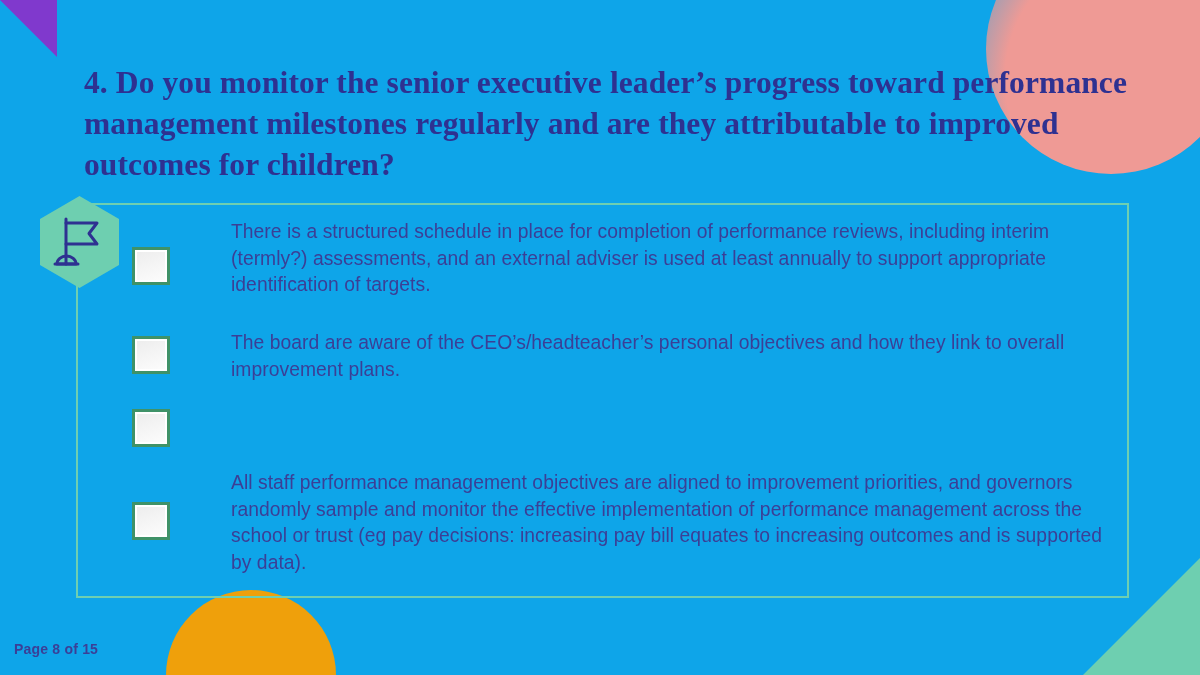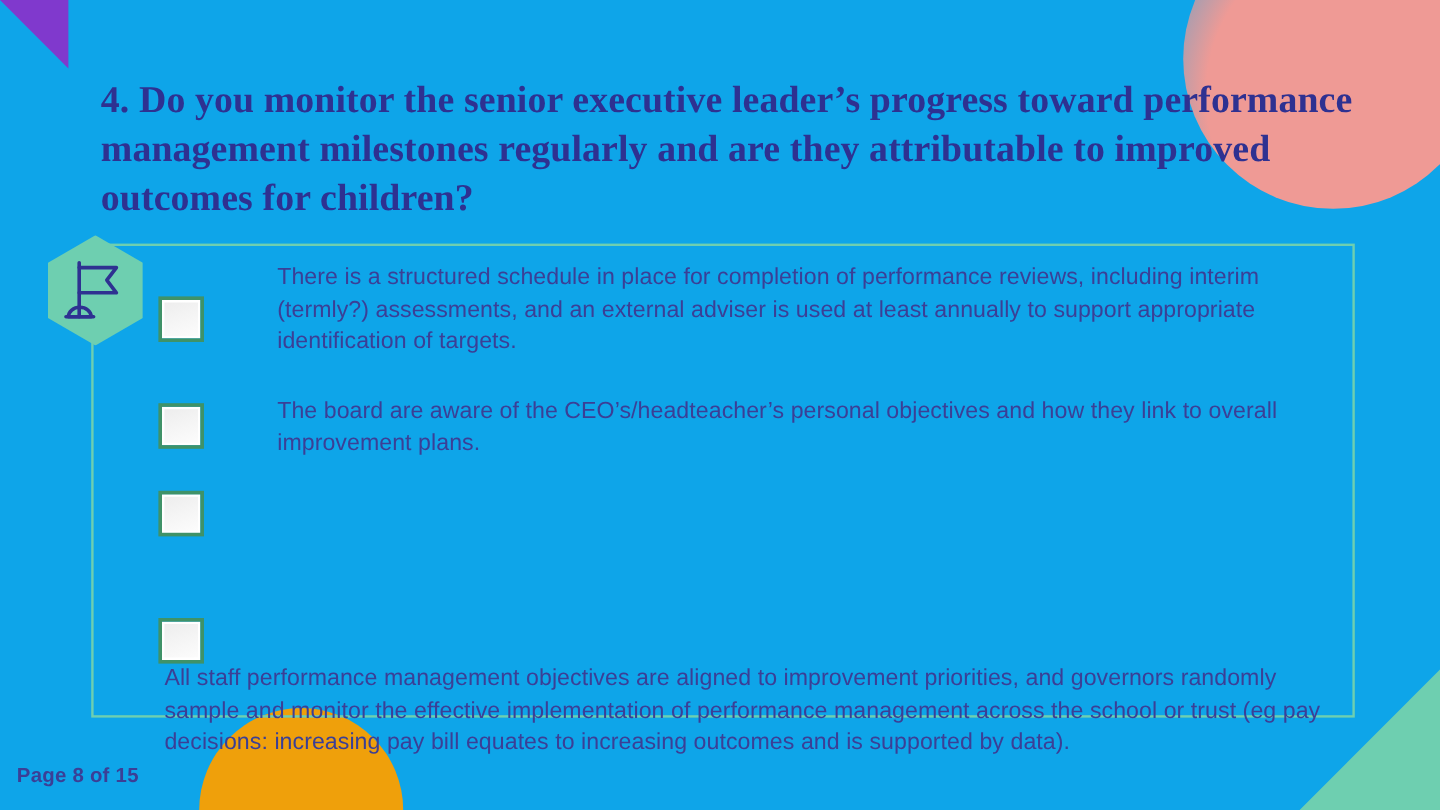--- a/index.html
+++ b/index.html
@@ -115,21 +115,21 @@
   .check-row {
     position: absolute;
     left: 0;
     display: flex;
     align-items: flex-start;
     width: 100%;
   }
   .check-row.r0 { top: 16px; }
   .check-row.r1 { top: 127px; }
   .check-row.r2 { top: 200px; }
-  .check-row.r3 { top: 280px; flex-direction: column; }
+  .check-row.r3 { top: 267px; }
 
   .checkbox {
     flex: 0 0 auto;
     width: 38px;
     height: 38px;
     box-sizing: border-box;
     border: 3px solid #3f9268;
     background: linear-gradient(160deg, #ececec 0%, #f4f4f4 45%, #fdfdfd 100%);
     box-shadow: inset 0 0 0 2px #ffffff;
     margin-left: 56px;
@@ -149,21 +149,21 @@
     color: #3b3f96;
     letter-spacing: 0.05px;
   }
 
   
   .page-label {
     position: absolute;
     left: 14px;
     bottom: 18px;
     font-family: "Liberation Sans", sans-serif;
-    font-size: 17px;
+    font-size: 14px;
     font-weight: bold;
     color: #3b3f96;
     letter-spacing: 0.2px;
     z-index: 7;
   }
 </style>
 </head>
 <body>
 
 <div class="slide">

